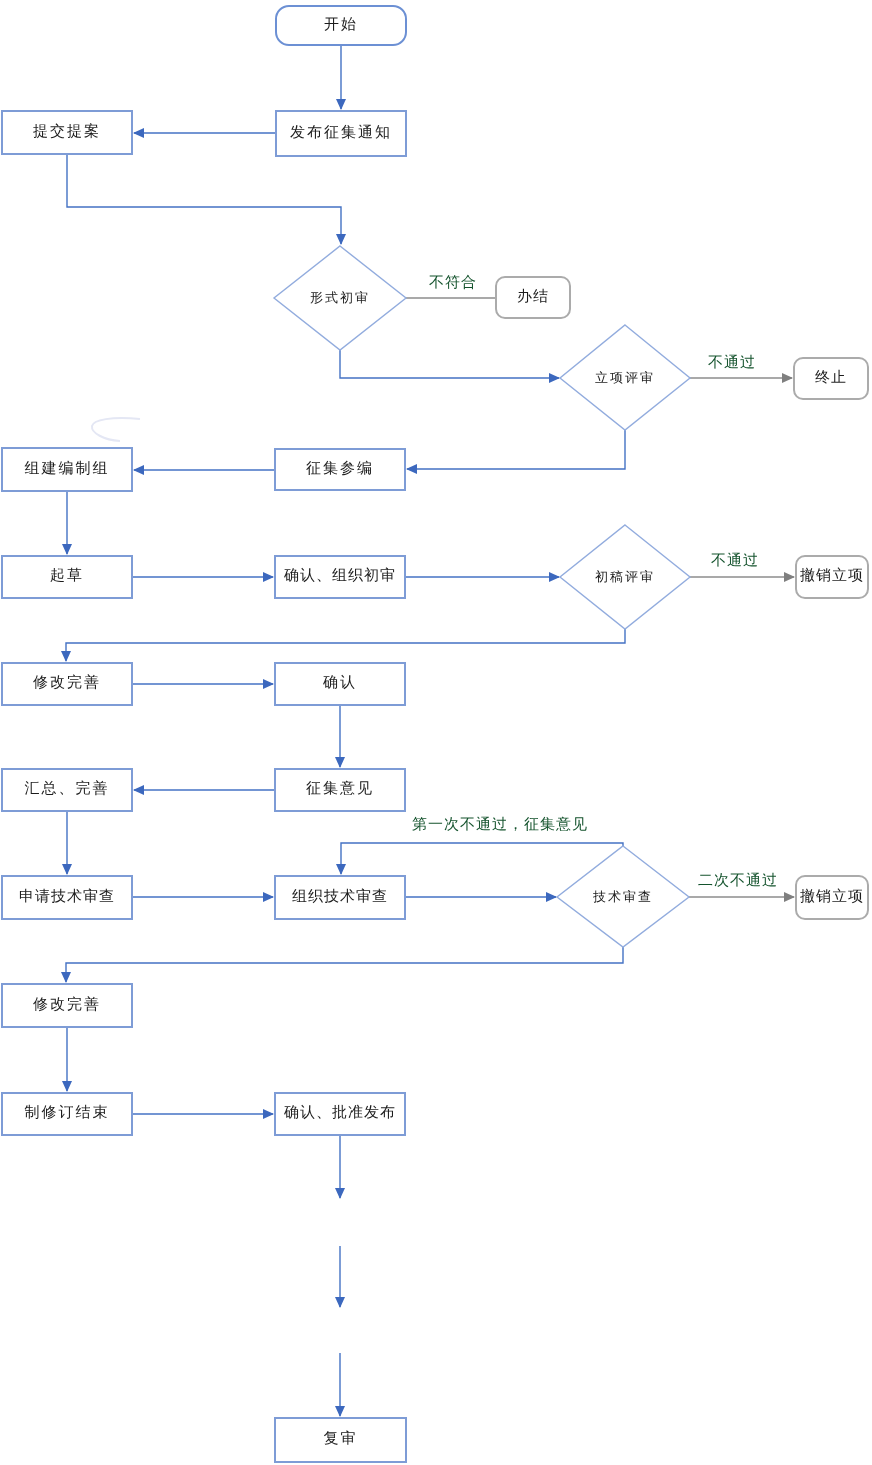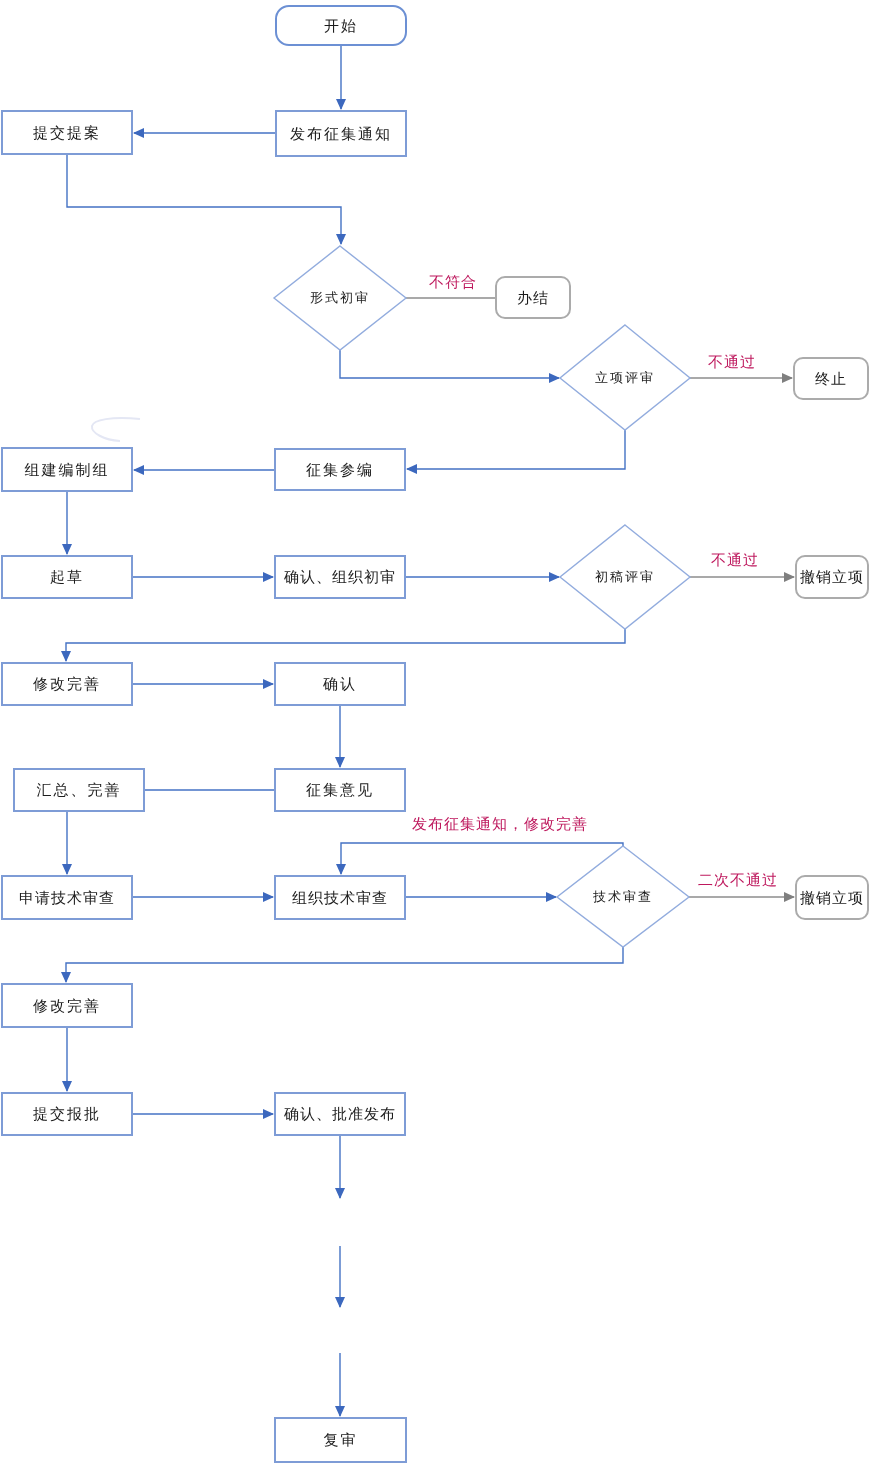--- a/index.html
+++ b/index.html
@@ -1,41 +1,41 @@
 <!DOCTYPE html>
 <html><head>
 <meta charset="utf-8">
 <style>
   html,body{margin:0;padding:0;background:#ffffff;}
   #canvas{
     position:relative;
     width:872px;height:1465px;
     background:#ffffff;
-    font-family:Liberation Sans, sans-serif;
+    font-family:Liberation Mono, monospace;
     overflow:hidden;
   }
   #wires{position:absolute;left:0;top:0;width:872px;height:1465px;}
   .node{
     position:absolute;
     display:flex;align-items:center;justify-content:center;
     background:#ffffff;
     font-size:15px;letter-spacing:2px;color:#1c1c1c;
     box-sizing:border-box;text-align:center;line-height:1.2;
   }
   .rect{border:2px solid #7E9CD6;}
   .rounded-blue{border:2px solid #6C90D4;border-radius:14px;}
   .rounded-gray{border:2px solid #ABABAB;border-radius:10px;letter-spacing:1px;}
   .diamond-label{
     position:absolute;width:124px;height:30px;
     display:flex;align-items:center;justify-content:center;
     font-size:13px;letter-spacing:2px;color:#1c1c1c;background:transparent;
   }
   .edge-label{
     position:absolute;
-    font-size:15px;letter-spacing:1px;color:#be185d;
+    font-size:15px;letter-spacing:1px;color:#14532d;
     white-space:nowrap;background:transparent;
   }
 </style>
 </head>
 <body>
 
 <div id="canvas">
 
   <svg id="wires" width="872" height="1465" viewBox="0 0 872 1465" xmlns="http://www.w3.org/2000/svg">
     <defs>
@@ -109,42 +109,42 @@
   <div class="node rect" style="left:274px;top:555px;width:132px;height:44px;letter-spacing:1px;">确认、组织初审</div>
 
   <div class="node rounded-gray" style="left:795px;top:555px;width:74px;height:44px;">撤销立项</div>
 
   <div class="node rect" style="left:1px;top:662px;width:132px;height:44px;">修改完善</div>
 
   <div class="node rect" style="left:274px;top:662px;width:132px;height:44px;">确认</div>
 
   <div class="node rect" style="left:274px;top:768px;width:132px;height:44px;">征集意见</div>
 
-  <div class="node rect" style="left:13px;top:768px;width:132px;height:44px;">汇总、完善</div>
+  <div class="node rect" style="left:1px;top:768px;width:132px;height:44px;">汇总、完善</div>
 
   <div class="node rect" style="left:1px;top:875px;width:132px;height:45px;letter-spacing:1px;">申请技术审查</div>
 
   <div class="node rect" style="left:274px;top:875px;width:132px;height:45px;letter-spacing:1px;">组织技术审查</div>
 
   <div class="node rounded-gray" style="left:795px;top:875px;width:74px;height:45px;">撤销立项</div>
 
   <div class="node rect" style="left:1px;top:983px;width:132px;height:45px;">修改完善</div>
 
-  <div class="node rect" style="left:1px;top:1092px;width:132px;height:44px;">提交报批</div>
+  <div class="node rect" style="left:1px;top:1092px;width:132px;height:44px;">制修订结束</div>
 
   <div class="node rect" style="left:274px;top:1092px;width:132px;height:44px;letter-spacing:1px;">确认、批准发布</div>
 
 
 
   <div class="node rect" style="left:274px;top:1417px;width:133px;height:46px;">复审</div>
 
   <div class="diamond-label" style="left:278px;top:283px;">形式初审</div>
   <div class="diamond-label" style="left:563px;top:363px;">立项评审</div>
   <div class="diamond-label" style="left:563px;top:562px;">初稿评审</div>
   <div class="diamond-label" style="left:561px;top:882px;">技术审查</div>
 
   <div class="edge-label" style="left:429px;top:273px;">不符合</div>
   <div class="edge-label" style="left:708px;top:353px;">不通过</div>
   <div class="edge-label" style="left:711px;top:551px;">不通过</div>
-  <div class="edge-label" style="left:412px;top:815px;">发布征集通知，修改完善</div>
+  <div class="edge-label" style="left:412px;top:815px;">第一次不通过，征集意见</div>
   <div class="edge-label" style="left:698px;top:871px;">二次不通过</div>
 
 </div>
 
 </body></html>

